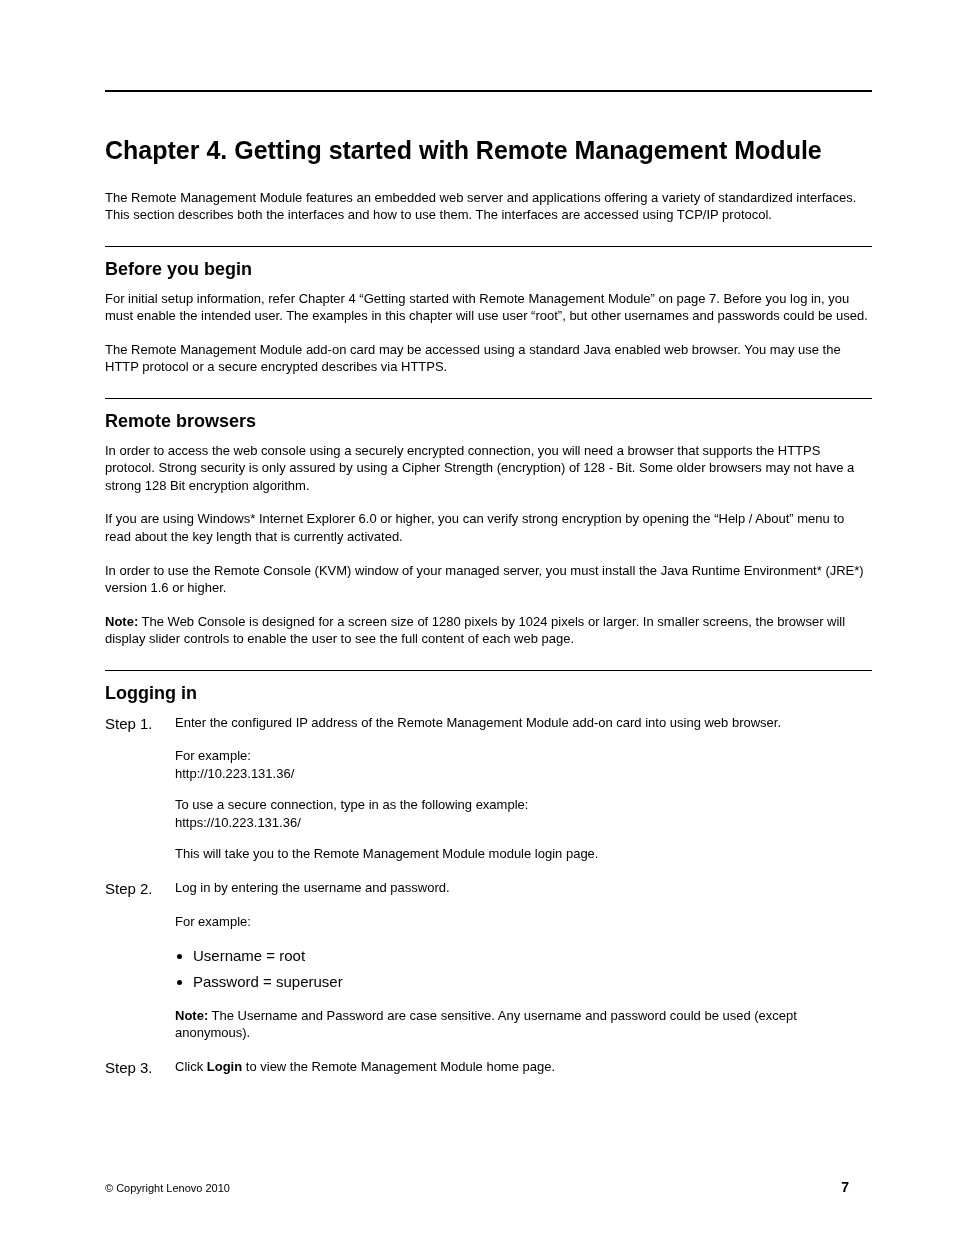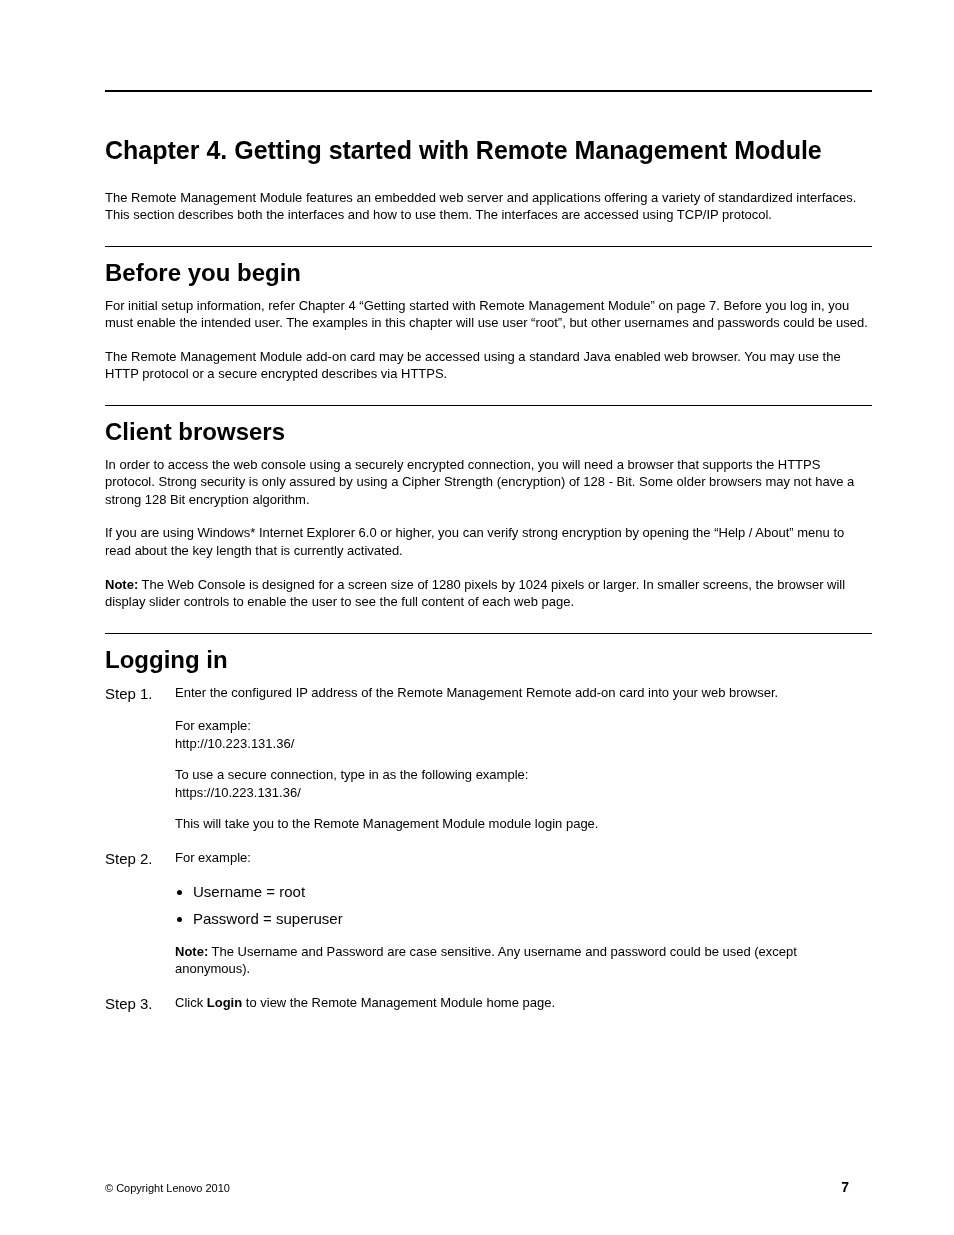--- a/index.html
+++ b/index.html
@@ -30,21 +30,21 @@
     font-size: 13px;
     line-height: 1.35;
     margin: 0 0 16px 0;
   }
   .section-rule {
     border-top: 1px solid #000;
     margin-top: 22px;
     margin-bottom: 4px;
   }
   h2.section-title {
-    font-size: 24px;
+    font-size: 18px;
     font-weight: bold;
     margin: 12px 0 10px 0;
   }
   .note-label {
     font-weight: bold;
     text-align: right;
   }
   .steps {
     font-size: 15px;
     line-height: 1.35;
@@ -101,45 +101,47 @@
   <h1 class="chapter-title">Chapter 4.   Getting started with Remote Management Module</h1>
 
   <p>The Remote Management Module features an embedded web server and applications offering a variety of standardized interfaces. This section describes both the interfaces and how to use them. The interfaces are accessed using TCP/IP protocol.</p>
 
   <div class="section-rule"></div>
   <h2 class="section-title">Before you begin</h2>
   <p>For initial setup information, refer Chapter 4 “Getting started with Remote Management Module” on page 7. Before you log in, you must enable the intended user. The examples in this chapter will use user “root”, but other usernames and passwords could be used.</p>
   <p>The Remote Management Module add-on card may be accessed using a standard Java enabled web browser. You may use the HTTP protocol or a secure encrypted describes via HTTPS.</p>
 
   <div class="section-rule"></div>
-  <h2 class="section-title">Client browsers</h2>
+  <h2 class="section-title">Remote browsers</h2>
   <p>In order to access the web console using a securely encrypted connection, you will need a browser that supports the HTTPS protocol. Strong security is only assured by using a Cipher Strength (encryption) of 128 - Bit. Some older browsers may not have a strong 128 Bit encryption algorithm.</p>
   <p>If you are using Windows* Internet Explorer 6.0 or higher, you can verify strong encryption by opening the “Help / About” menu to read about the key length that is currently activated.</p>
+  <p>In order to use the Remote Console (KVM) window of your managed server, you must install the Java Runtime Environment* (JRE*) version 1.6 or higher.</p>
   <p><span class="note-label">Note:</span><span> The Web Console is designed for a screen size of 1280 pixels by 1024 pixels or larger. In smaller screens, the browser will display slider controls to enable the user to see the full content of each web page.</span></p>
 
   <div class="section-rule"></div>
   <h2 class="section-title">Logging in</h2>
 
   <div class="steps">
 
     <div class="step-row">
       <div class="step-label">Step 1.</div>
       <div class="step-body">
-        <p class="first">Enter the configured IP address of the Remote Management Remote add-on card into your web browser.</p>
+        <p class="first">Enter the configured IP address of the Remote Management Module add-on card into using web browser.</p>
         <p style="margin-bottom:0;"><span>For example:</span></p>
         <p>http://10.223.131.36/</p>
         <p style="margin-bottom:0;"><span>To use a secure connection, type in as the following example:</span></p>
         <p>https://10.223.131.36/</p>
         <p>This will take you to the Remote Management Module module login page.</p>
       </div>
     </div>
 
     <div class="step-row">
       <div class="step-label">Step 2.</div>
       <div class="step-body">
+        <p class="first">Log in by entering the username and password.</p>
         <p style="margin-bottom:4px;">For example:</p>
         <ul class="bullets">
           <li>Username = root</li>
           <li>Password = superuser</li>
         </ul>
         <p><span class="note-label">Note:</span><span> The Username and Password are case sensitive. Any username and password could be used (except anonymous).</span></p>
       </div>
     </div>
 
     <div class="step-row">

